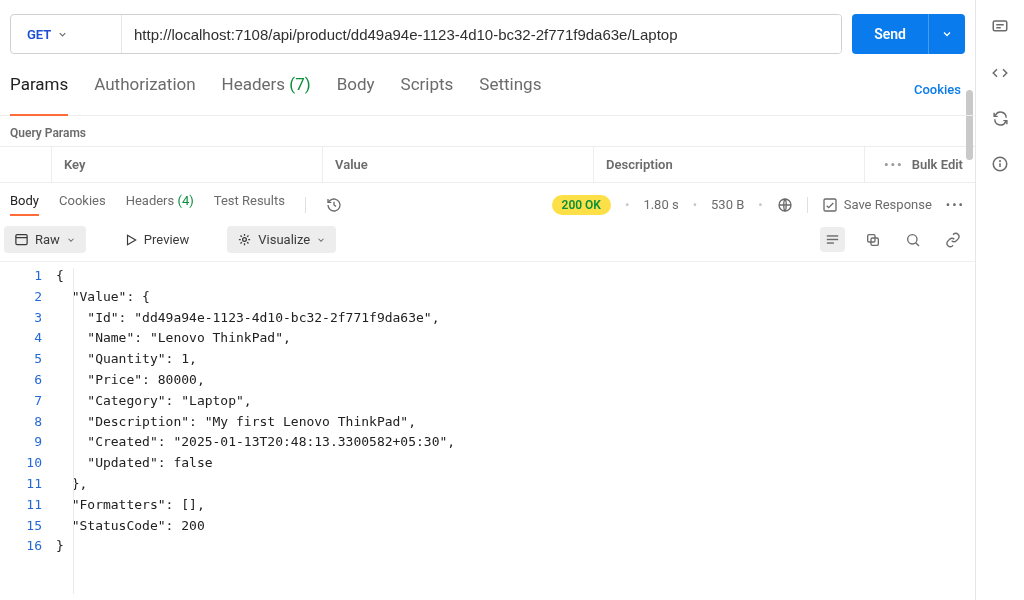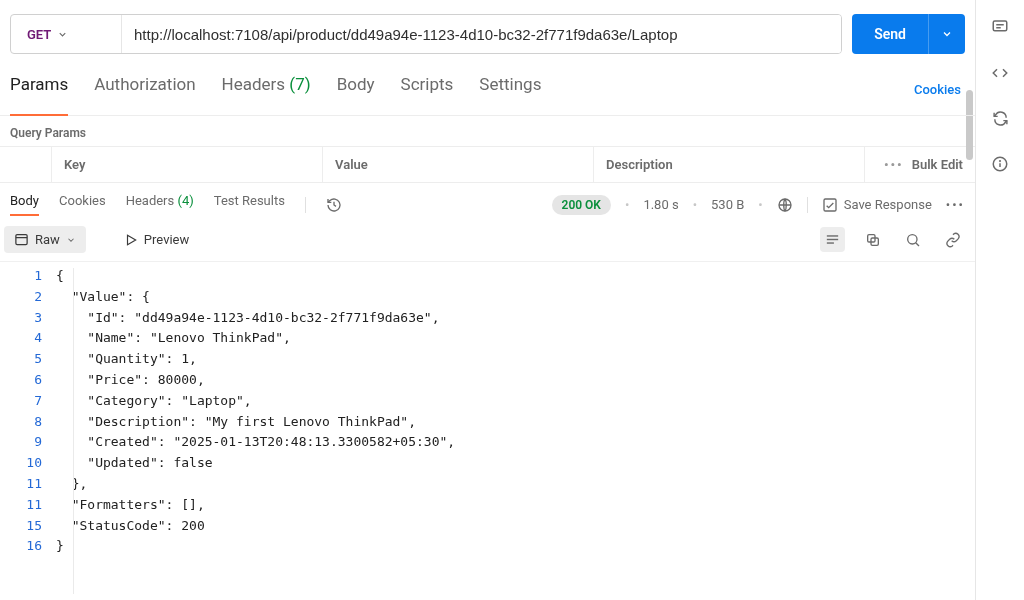--- a/index.html
+++ b/index.html
@@ -5,21 +5,21 @@
   * { box-sizing: border-box; margin: 0; padding: 0; }
   body { font-family: -apple-system, BlinkMacSystemFont, "Segoe UI", Roboto, sans-serif; font-size: 13px; color: #212121; background: #fff; }
   .app { display: flex; width: 1024px; height: 600px; }
   .main { flex: 1; display: flex; flex-direction: column; border-right: 1px solid #e6e6e6; overflow: hidden; position: relative; }
   .right-rail { width: 48px; display: flex; flex-direction: column; align-items: center; padding-top: 18px; gap: 28px; }
   .right-rail .rail-icon { color: #6b6b6b; cursor: pointer; }
 
   
   .request-bar { display: flex; gap: 10px; padding: 14px 10px 10px 10px; align-items: stretch; }
   .method-url { flex: 1; display: flex; border: 1px solid #d0d0d0; border-radius: 4px; overflow: hidden; background: #fff; }
-  .method-select { display: flex; align-items: center; gap: 6px; padding: 0 16px; font-weight: 600; color: #701a75; cursor: pointer; min-width: 110px; }
+  .method-select { display: flex; align-items: center; gap: 6px; padding: 0 16px; font-weight: 600; color: #1d4ed8; cursor: pointer; min-width: 110px; }
   .method-select .chev { color: #6b6b6b; }
   .url-input { flex: 1; border: none; outline: none; font-size: 15px; padding: 0 12px; color: #303030; }
   .url-sep { width: 1px; background: #e6e6e6; }
   .send-btn { display: flex; align-items: stretch; background: #097bed; color: #fff; border-radius: 4px; overflow: hidden; cursor: pointer; }
   .send-btn .send-label { padding: 12px 22px; display: flex; align-items: center; font-weight: 600; font-size: 14px; }
   .send-btn .send-chev { padding: 0 12px; display: flex; align-items: center; border-left: 1px solid rgba(255,255,255,0.25); }
 
   
   .req-tabs { display: flex; align-items: center; padding: 4px 10px 0 10px; gap: 26px; border-bottom: 1px solid #ededed; position: relative; }
   .req-tab { padding: 6px 0 21px 0; color: #6b6b6b; cursor: pointer; font-size: 17px; }
@@ -37,21 +37,21 @@
   .bulk-dots { letter-spacing: 2px; color:#9a9a9a; }
 
   
   .resp-row { display: flex; align-items: center; padding: 10px 10px 6px 10px; gap: 20px; }
   .resp-tab { color: #6b6b6b; cursor: pointer; padding-bottom: 8px; }
   .resp-tab.active { color: #212121; position: relative; }
   .resp-tab.active::after { content:""; position:absolute; left:0; right:0; bottom:0; height:2px; background:#ff6c37; }
   .resp-tab .count { color: #0a8f3c; }
   .resp-divider { width:1px; height:16px; background:#e0e0e0; }
   .resp-status { margin-left: auto; display: flex; align-items: center; gap: 14px; color:#6b6b6b; }
-  .status-badge { background: #e5e5e5; color: #0a8f3c; padding: 3px 10px; border-radius: 10px; font-weight: 600; font-size: 12px; }
+  .status-badge { background: #fde047; color: #0a8f3c; padding: 3px 10px; border-radius: 10px; font-weight: 600; font-size: 12px; }
   .dot-sep { color:#c7c7c7; }
   .resp-icon { color:#6b6b6b; cursor:pointer; display:flex; align-items:center; gap:6px; }
   .more-dots { letter-spacing:2px; color:#6b6b6b; cursor:pointer; }
 
   
   .viewmode { display:flex; align-items:center; padding: 4px 10px 8px 4px; gap: 28px; }
   .vm-btn { display:flex; align-items:center; gap:6px; padding: 6px 10px; border-radius:4px; cursor:pointer; color:#3a3a3a; }
   .vm-btn.active { background:#ededed; }
   .vm-btn .chev { color:#6b6b6b; font-size:11px; }
   .vm-right { margin-left:auto; display:flex; gap:16px; align-items:center; }
@@ -178,20 +178,32 @@
           <svg width="10" height="10" viewBox="0 0 24 24" fill="none" stroke="currentColor" stroke-width="2.5">
               <polyline points="6 9 12 15 18 9"></polyline>
             </svg>
         </span>
       </div>
       <div class="vm-btn">
         <svg width="14" height="14" viewBox="0 0 24 24" fill="none" stroke="currentColor" stroke-width="2">
             <polygon points="6 4 20 12 6 20 6 4"></polygon>
           </svg>
         <span>Preview</span>
+      </div>
+      <div class="vm-btn active">
+        <svg width="15" height="15" viewBox="0 0 24 24" fill="none" stroke="currentColor" stroke-width="2">
+            <circle cx="12" cy="12" r="3"></circle>
+            <path d="M12 3v3M12 18v3M3 12h3M18 12h3M5.6 5.6l2.1 2.1M16.3 16.3l2.1 2.1M5.6 18.4l2.1-2.1M16.3 7.7l2.1-2.1"></path>
+          </svg>
+        <span>Visualize</span>
+        <span class="chev">
+          <svg width="10" height="10" viewBox="0 0 24 24" fill="none" stroke="currentColor" stroke-width="2.5">
+              <polyline points="6 9 12 15 18 9"></polyline>
+            </svg>
+        </span>
       </div>
       <div class="vm-right">
         <span class="vm-iconbtn active">
           <svg width="17" height="17" viewBox="0 0 24 24" fill="none" stroke="currentColor" stroke-width="2">
               <line x1="4" y1="7" x2="20" y2="7"></line>
               <line x1="4" y1="12" x2="20" y2="12"></line>
               <line x1="4" y1="17" x2="14" y2="17"></line>
             </svg>
         </span>
         <span class="vm-iconbtn">

